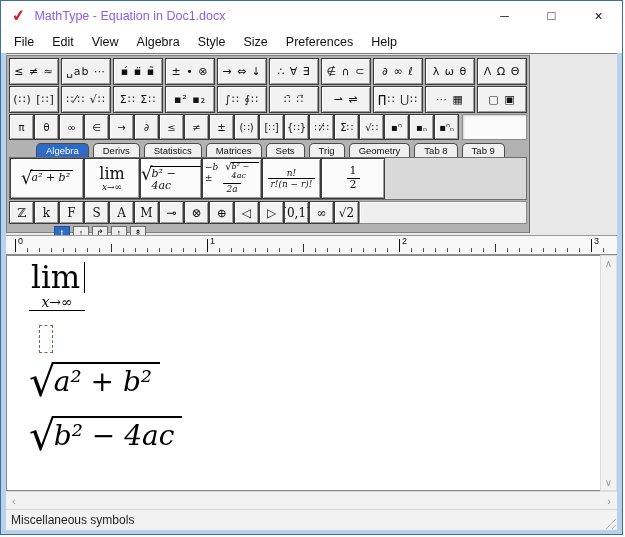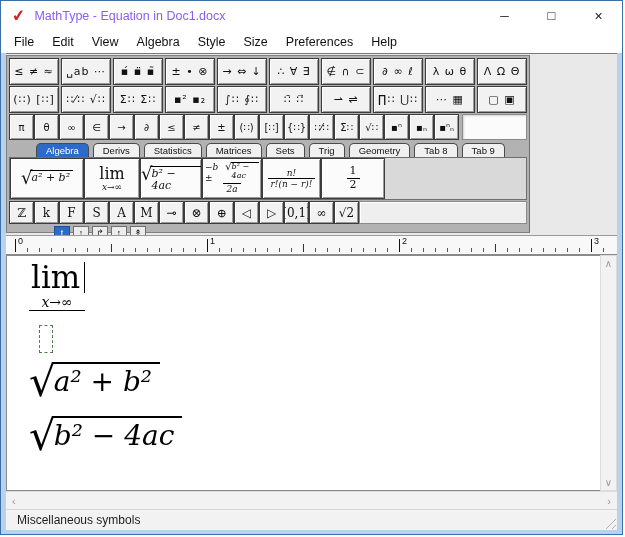--- a/index.html
+++ b/index.html
@@ -81,21 +81,21 @@
   .lgb-lim .ls{font-style:italic;font-size:9px;margin-top:1px;}
   .frac{display:inline-flex;flex-direction:column;align-items:center;line-height:1.15;font-size:9px;}
   .frac .den{border-top:1px solid #000;padding:0 3px;}
   .frac .num{display:flex;align-items:flex-start;padding:0 2px;}
   .nrad{display:inline-flex;align-items:flex-start;margin-left:1px;}
   .nrad .rsign{font-size:10px;line-height:1;transform:none;}
   .nrad .rbar{border-top:1px solid #000;padding:0 1px;margin-left:-1px;font-size:8px;}
   .frac-half{font-size:11px;font-style:normal;}
 
   
-  .statusbar{height:20px;flex:none;background:#f2f2f2;border-top:1px solid #d7d7d7;display:flex;align-items:center;padding-left:11px;font-size:12px;color:#1e1e1e;position:relative;}
+  .statusbar{height:20px;flex:none;background:#f2f2f2;border-top:1px solid #d7d7d7;display:flex;align-items:center;padding-left:5px;font-size:12px;color:#1e1e1e;position:relative;}
   .grip{position:absolute;right:1px;bottom:1px;width:13px;height:13px;background:repeating-linear-gradient(135deg,transparent 0 3px,#b5b5b5 3px 4px);clip-path:polygon(100% 0,100% 100%,0 100%);}
 </style>
 </head>
 <body>
 
 <div class="window">
 
   <div class="titlebar">
     <span class="app-icon">✔</span>
     <span class="title">MathType - Equation in Doc1.docx</span>

